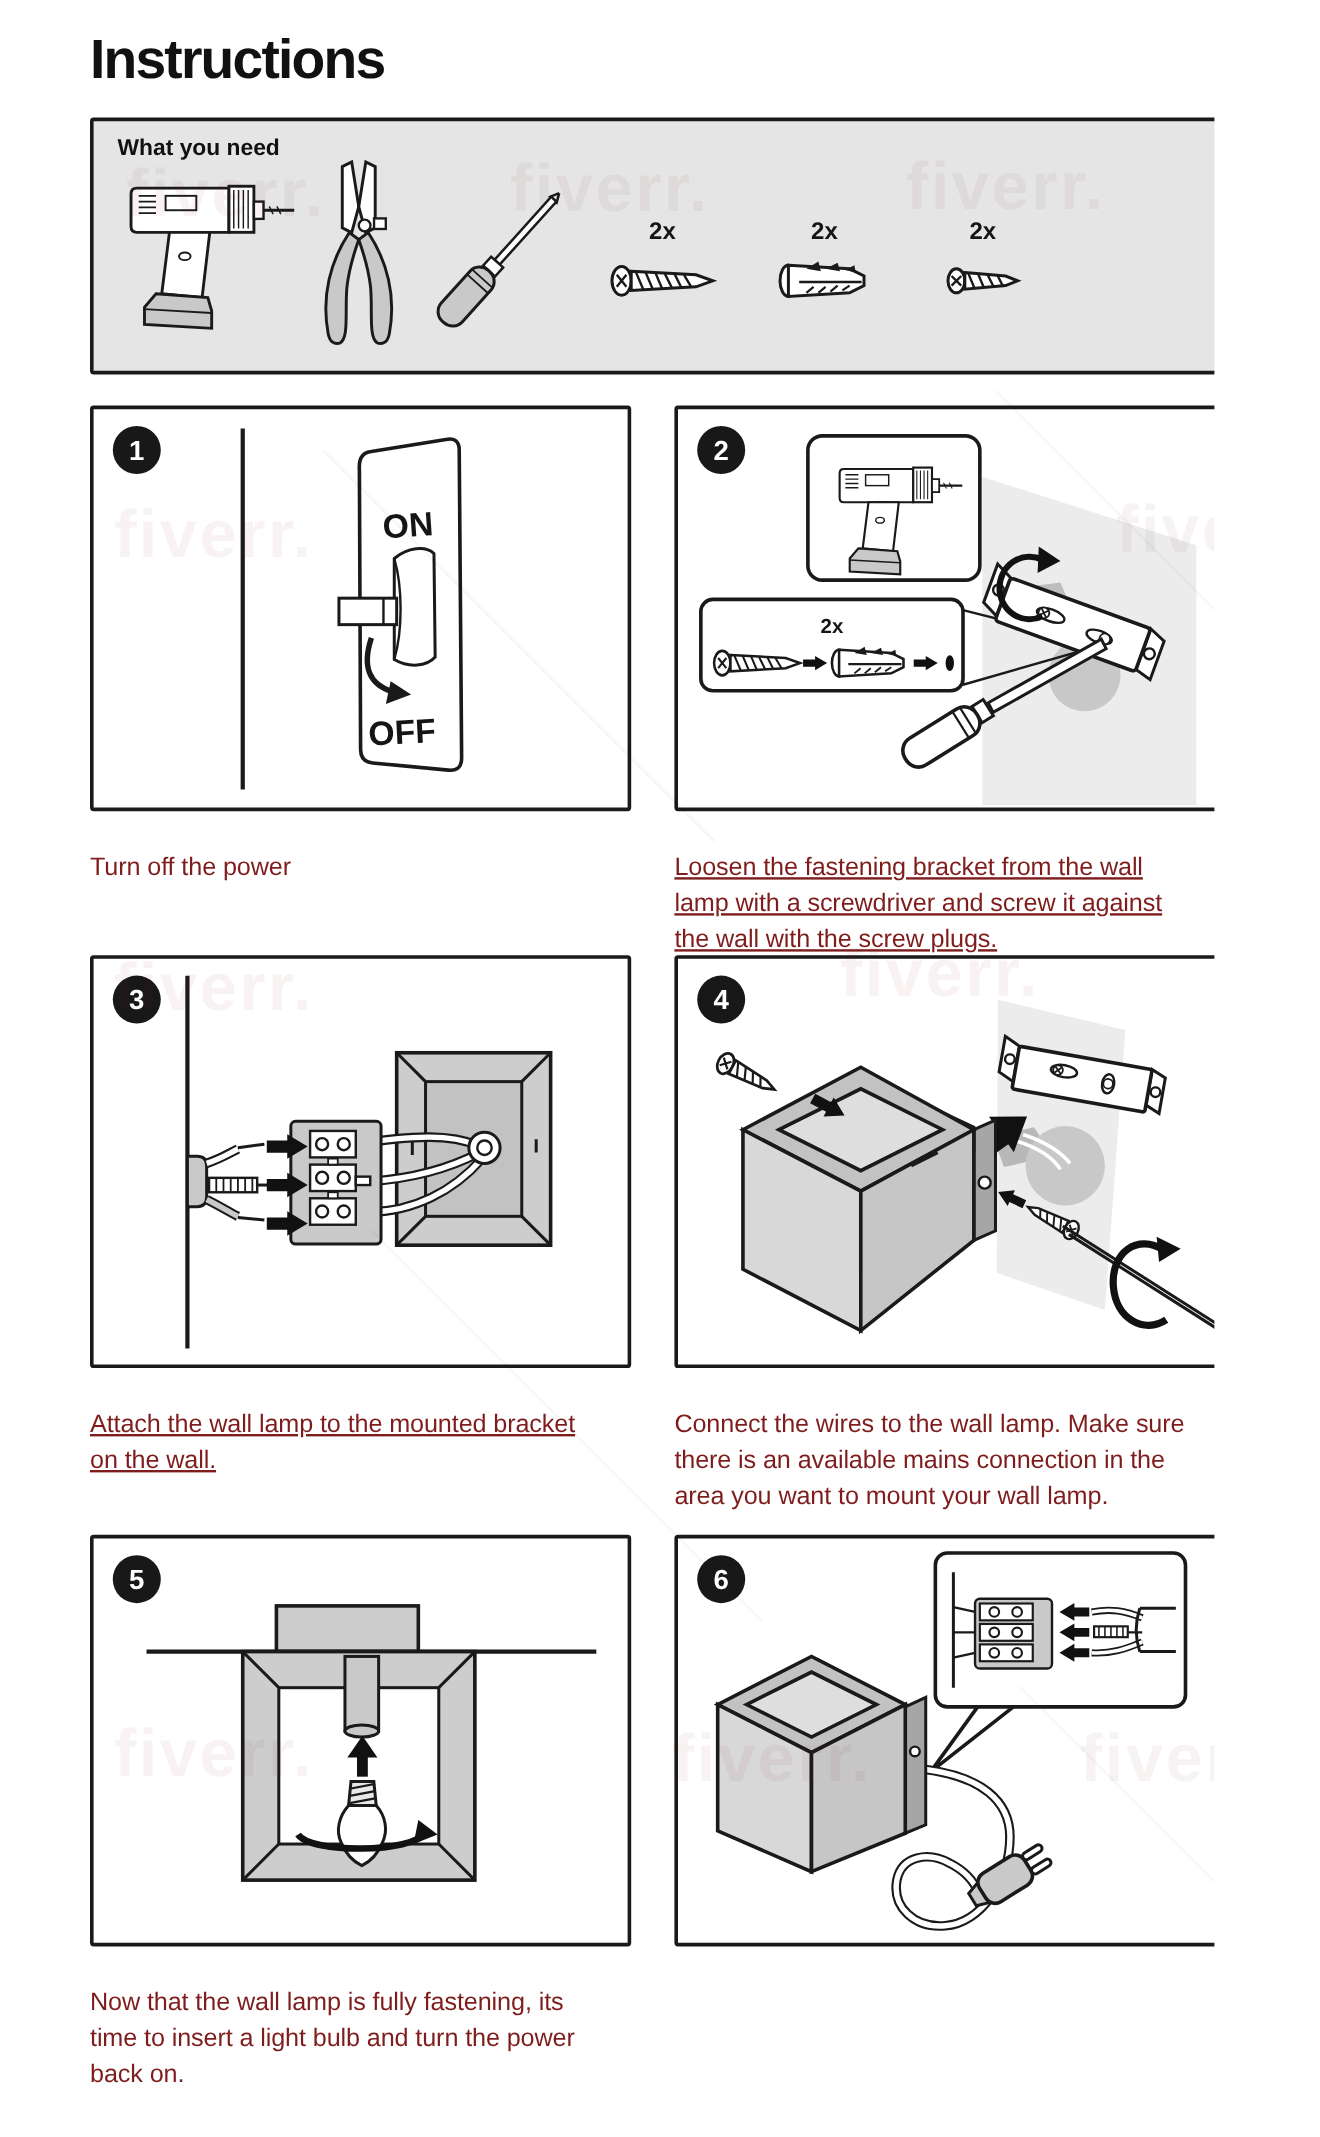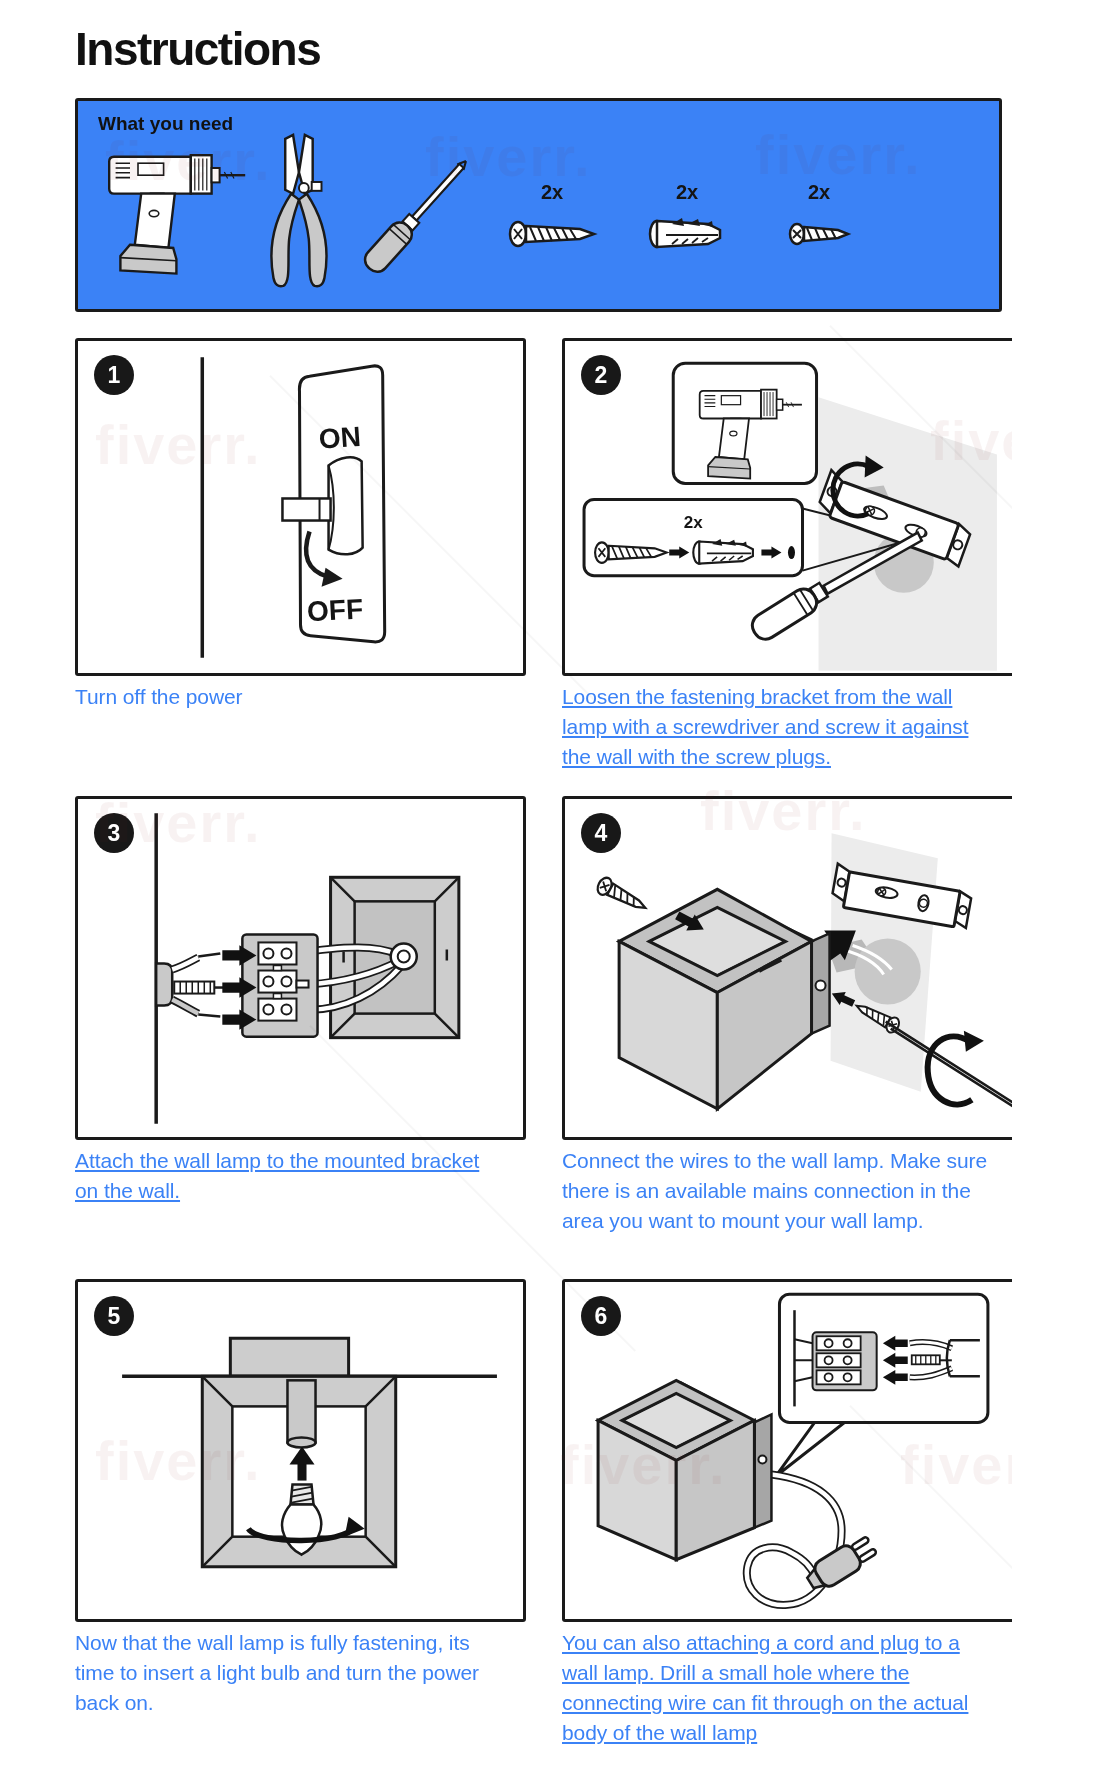--- a/index.html
+++ b/index.html
@@ -1,32 +1,32 @@
 <!DOCTYPE html>
 <html><head>
 <meta charset="utf-8">
 <style>
   html,body{margin:0;padding:0;background:#fff;}
   .page{position:relative;width:1012px;height:1781px;background:#fff;overflow:hidden;
         font-family:"Liberation Sans",sans-serif;color:#151515;}
   .title{position:absolute;left:75px;top:22px;margin:0;font-size:46px;font-weight:700;
          letter-spacing:-1.5px;color:#111;}
   .wyn{position:absolute;left:75px;top:98px;width:921px;height:208px;
-       border:3.5px solid #1a1a1a;border-radius:3px;background:#3b82f6;}
+       border:3.5px solid #1a1a1a;border-radius:3px;background:#e5e5e5;padding-left:29px;}
   .wyn-label{position:absolute;left:20px;top:12px;font-size:19px;font-weight:700;color:#111;}
   .wyn svg{position:absolute;left:0;top:30px;}
   .grid{position:absolute;left:75px;top:338px;display:grid;
         grid-template-columns:451px 470px;column-gap:36px;
         grid-template-rows:338px 120px 344px 139px 343px auto;}
   .panel{position:relative;border:3.5px solid #1a1a1a;border-radius:3px;background:#fff;box-sizing:border-box;}
   .panel svg{display:block;width:100%;height:100%;}
   .badge{position:absolute;left:16px;top:14px;width:40px;height:40px;border-radius:50%;
          background:#181818;color:#fff;font-size:23px;font-weight:700;
          display:flex;align-items:center;justify-content:center;z-index:3;}
-  .caption{padding-top:6px;font-size:21px;line-height:1.43;letter-spacing:-0.1px;color:#3b82f6;}
+  .caption{padding-top:32px;font-size:21px;line-height:1.43;letter-spacing:-0.1px;color:#7f1d1d;}
   .cap-l{max-width:437px;}
   .cap-r{max-width:432px;text-decoration:underline;}
   svg text{font-family:"Liberation Sans",sans-serif;font-weight:700;fill:#151515;}
   .wo{fill:none;stroke:#1a1a1a;}
   .wi{fill:none;stroke:#fff;}
   .wig{fill:none;stroke:#c9c9c9;}
   .ln{stroke:#1a1a1a;fill:none;}
   .wm{position:absolute;font-size:56px;font-weight:700;color:#7f1d1d;opacity:0.05;
       letter-spacing:2px;z-index:6;pointer-events:none;}
   .chev{position:absolute;width:460px;height:460px;border-top:2px solid rgba(0,0,0,0.035);
@@ -329,21 +329,20 @@
         <g transform="translate(250,297) rotate(-32)">
           <path d="M-6,-6 L6,-10 L6,10 L-6,6 Z" fill="#c9c9c9" stroke="#1a1a1a" stroke-width="2.5"></path>
           <rect x="4" y="-14" width="44" height="28" rx="9" fill="#c9c9c9" stroke="#1a1a1a" stroke-width="3"></rect>
           <rect x="48" y="-10" width="18" height="6" rx="3" fill="#fff" stroke="#1a1a1a" stroke-width="2.5"></rect>
           <rect x="48" y="4" width="18" height="6" rx="3" fill="#fff" stroke="#1a1a1a" stroke-width="2.5"></rect>
         </g>
       </svg>
     </section>
 
     <div class="caption cap-l">Now that the wall lamp is fully fastening, its time to insert a light bulb and turn the power back on.</div>
-    <div class="caption cap-r">You can also attaching a cord and plug to a wall lamp. Drill a small hole where the connecting wire can fit through on the actual body of the wall lamp</div>
 
   </div>
 
   <span class="wm" style="left:105px;top:128px">fiverr.</span>
   <span class="wm" style="left:425px;top:124px">fiverr.</span>
   <span class="wm" style="left:755px;top:122px">fiverr.</span>
   <span class="wm" style="left:95px;top:412px">fiverr.</span>
   <span class="wm" style="left:930px;top:408px">fiverr.</span>
   <span class="wm" style="left:95px;top:790px">fiverr.</span>
   <span class="wm" style="left:700px;top:778px">fiverr.</span>

